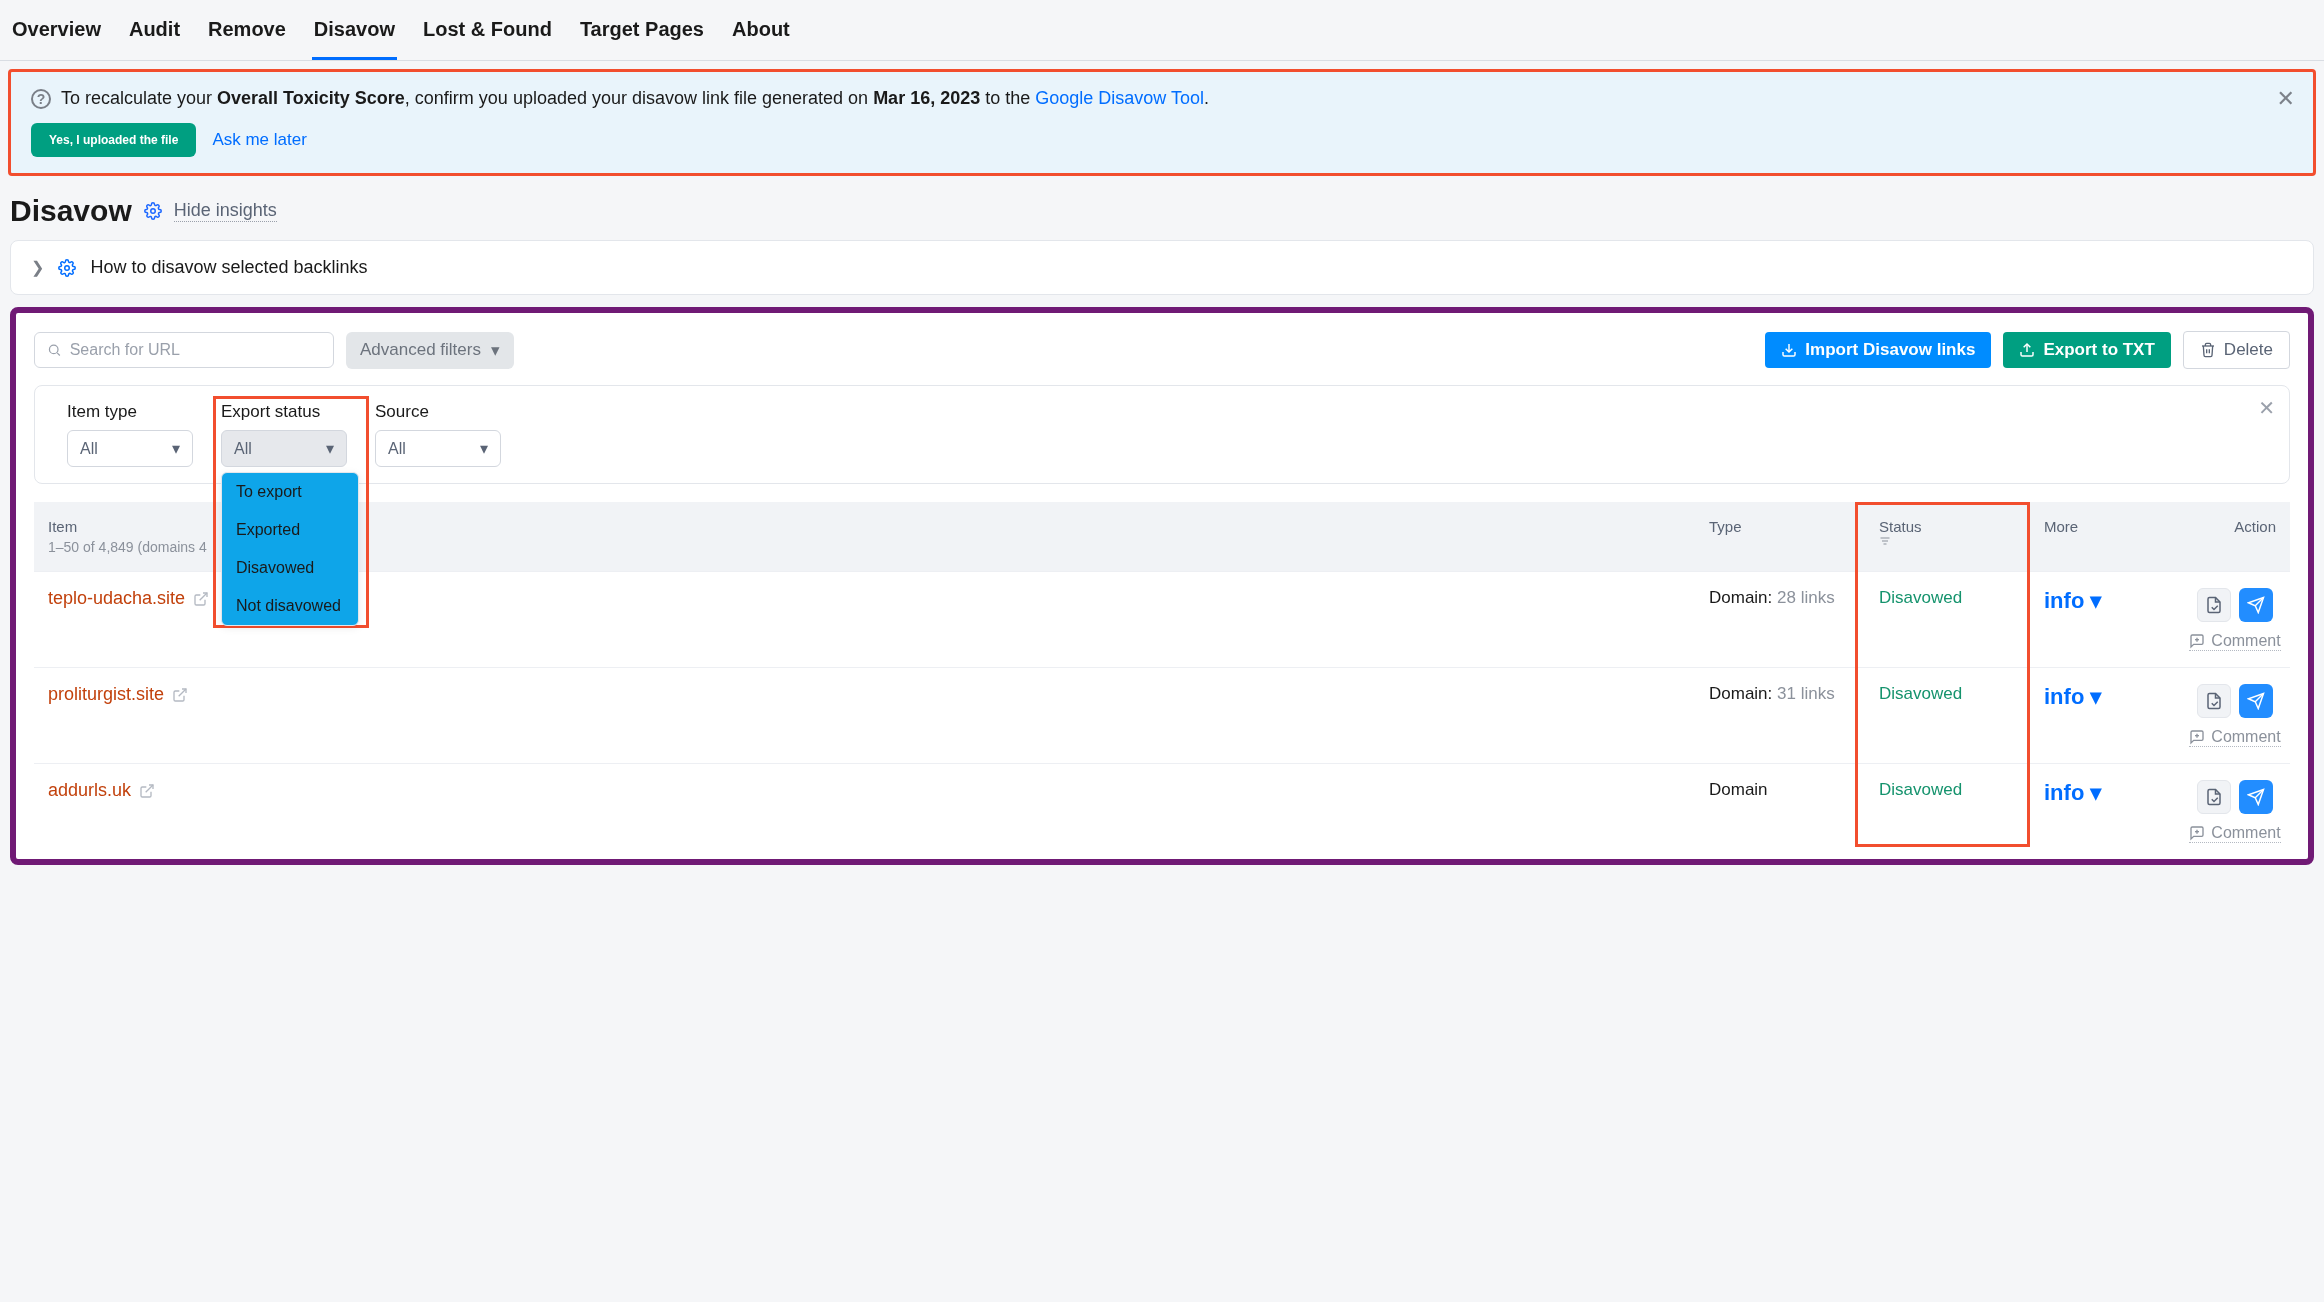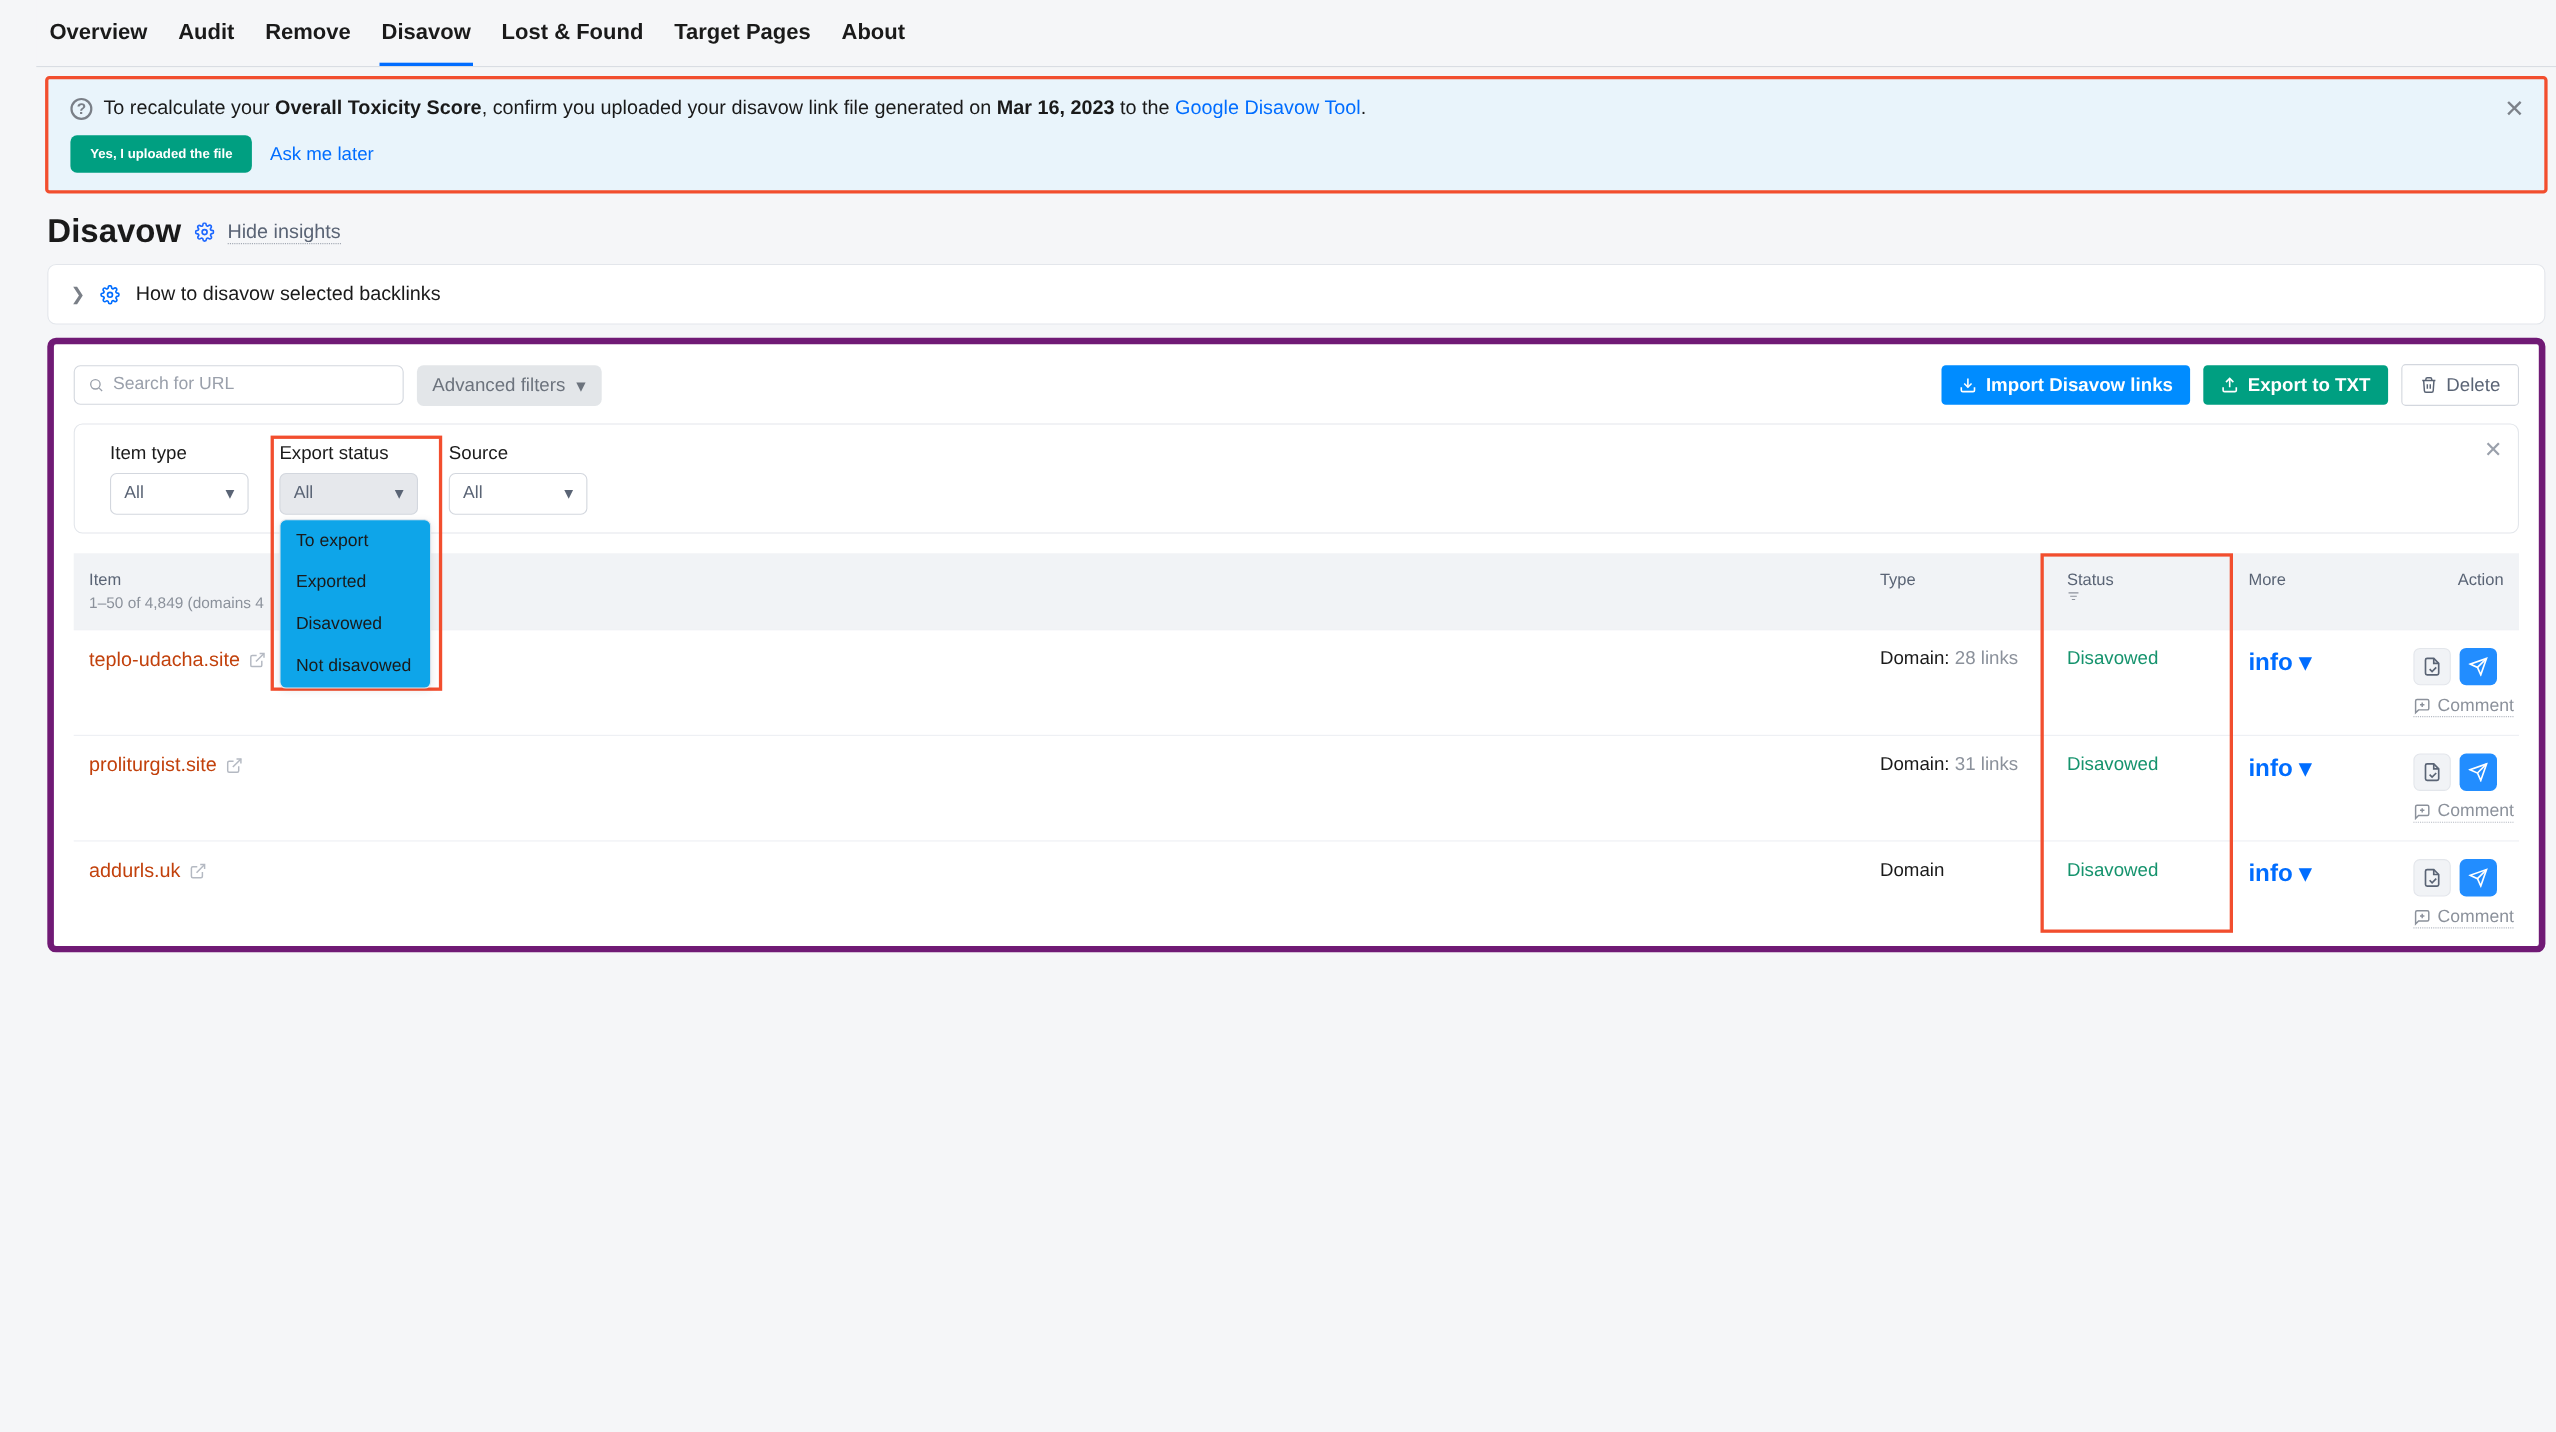--- a/index.html
+++ b/index.html
@@ -2,21 +2,21 @@
 <html><head>
 <meta charset="utf-8">
 <style>
   * { box-sizing: border-box; margin: 0; padding: 0; }
   body {
     font-family: -apple-system, BlinkMacSystemFont, "Segoe UI", Helvetica, Arial, sans-serif;
     background: #f5f6f8;
     color: #1a1a1a;
     font-size: 14px;
   }
-  .wrapper { width: 100%; padding-left: 33px; }
+  .wrapper { width: 100%; }
   
   .tabs {
     display: flex;
     gap: 24px;
     padding: 0 10px;
     border-bottom: 1px solid #d9dde3;
     background: #f5f6f8;
   }
   .tab {
     padding: 18px 2px 16px;
@@ -153,21 +153,21 @@
   .col-action { width: 110px; text-align:right; }
   .th-sub { font-size: 14px; color:#8b919b; margin-top:4px; }
   
   .trow { display:flex; border-top:1px solid #edeff3; align-items:flex-start; }
   .domain { font-size:18px; color:#c2410c; display:flex; gap:8px; align-items:center; }
   .ext-icon { color:#b4b9c2; }
   .type-text { font-size:17px; color:#1a1a1a; }
   .muted { color:#8b919b; }
   .status-text { color:#15936d; font-size:17px; }
   .more-link { color:#006dff; font-weight:600; font-size:22px; display:flex; gap:6px; align-items:center; cursor:pointer;}
-  .action-cell { display:flex; flex-direction: column; align-items:flex-start; gap:10px; }
+  .action-cell { display:flex; flex-direction: column; align-items:center; gap:10px; }
   .action-icons { display:flex; gap:8px; }
   .iconbtn {
     width:34px; height:34px; border-radius:6px; display:flex; align-items:center; justify-content:center;
     cursor:pointer;
   }
   .iconbtn.doc { background:#f1f3f6; color:#5a6475; border:1px solid #e3e6eb; }
   .iconbtn.send { background:#228dff; color:#fff; }
   .comment { color:#8b919b; font-size:16px; display:flex; gap:6px; align-items:center; border-bottom:1px dotted #b4b9c2; cursor:pointer; }
   svg { display:block; }
   .sort-icon { color:#8b919b; margin-left:4px; }

